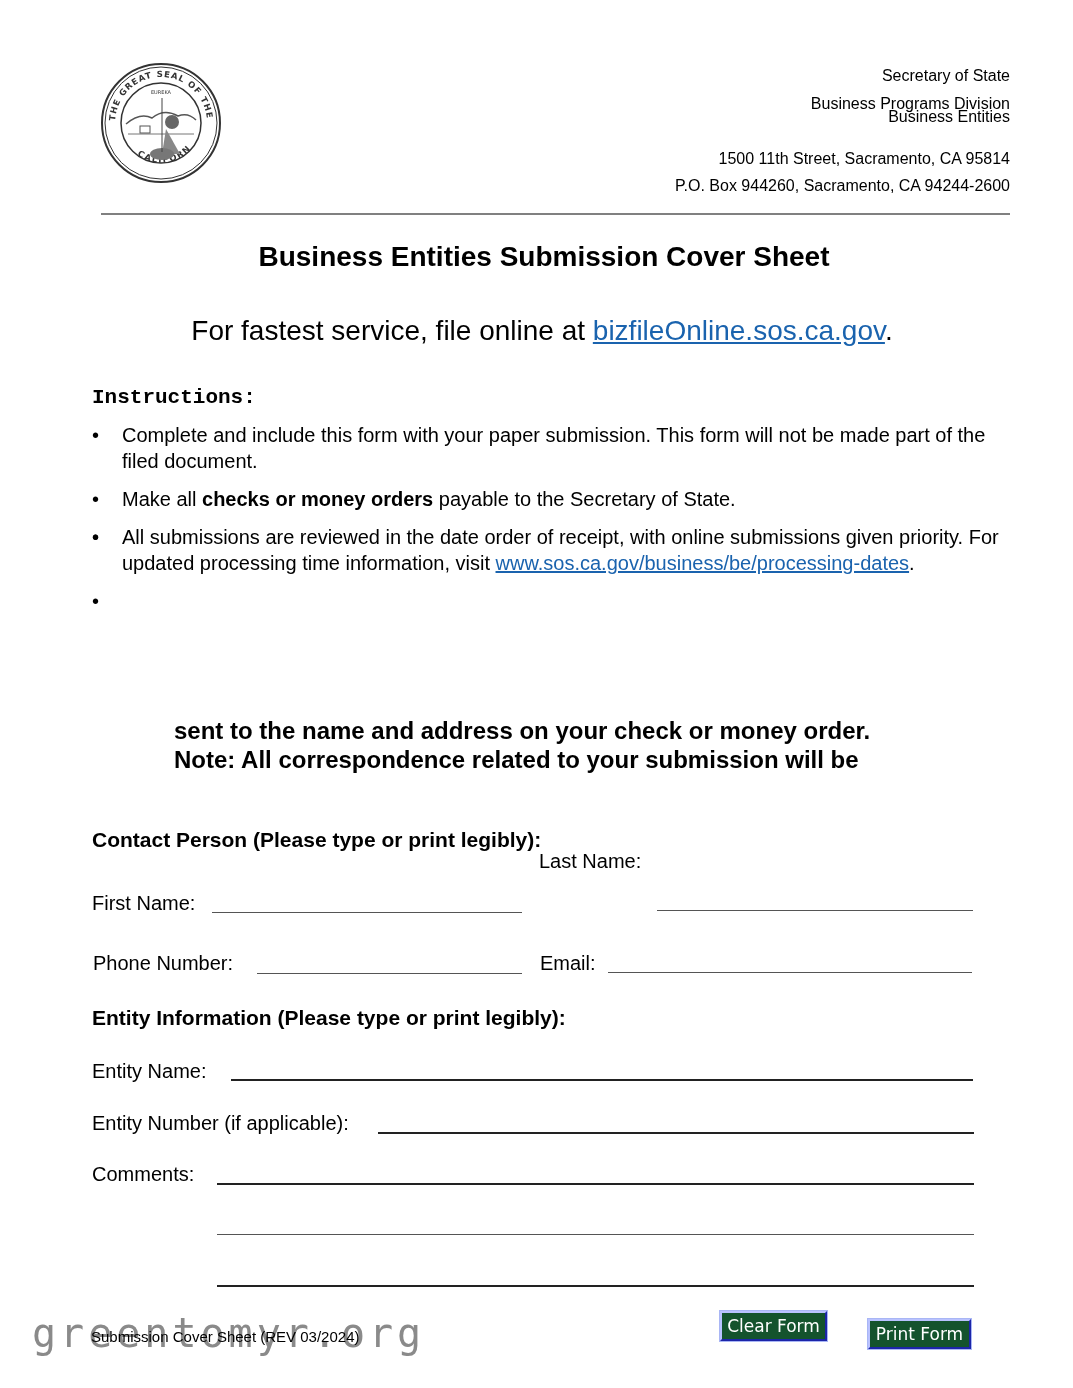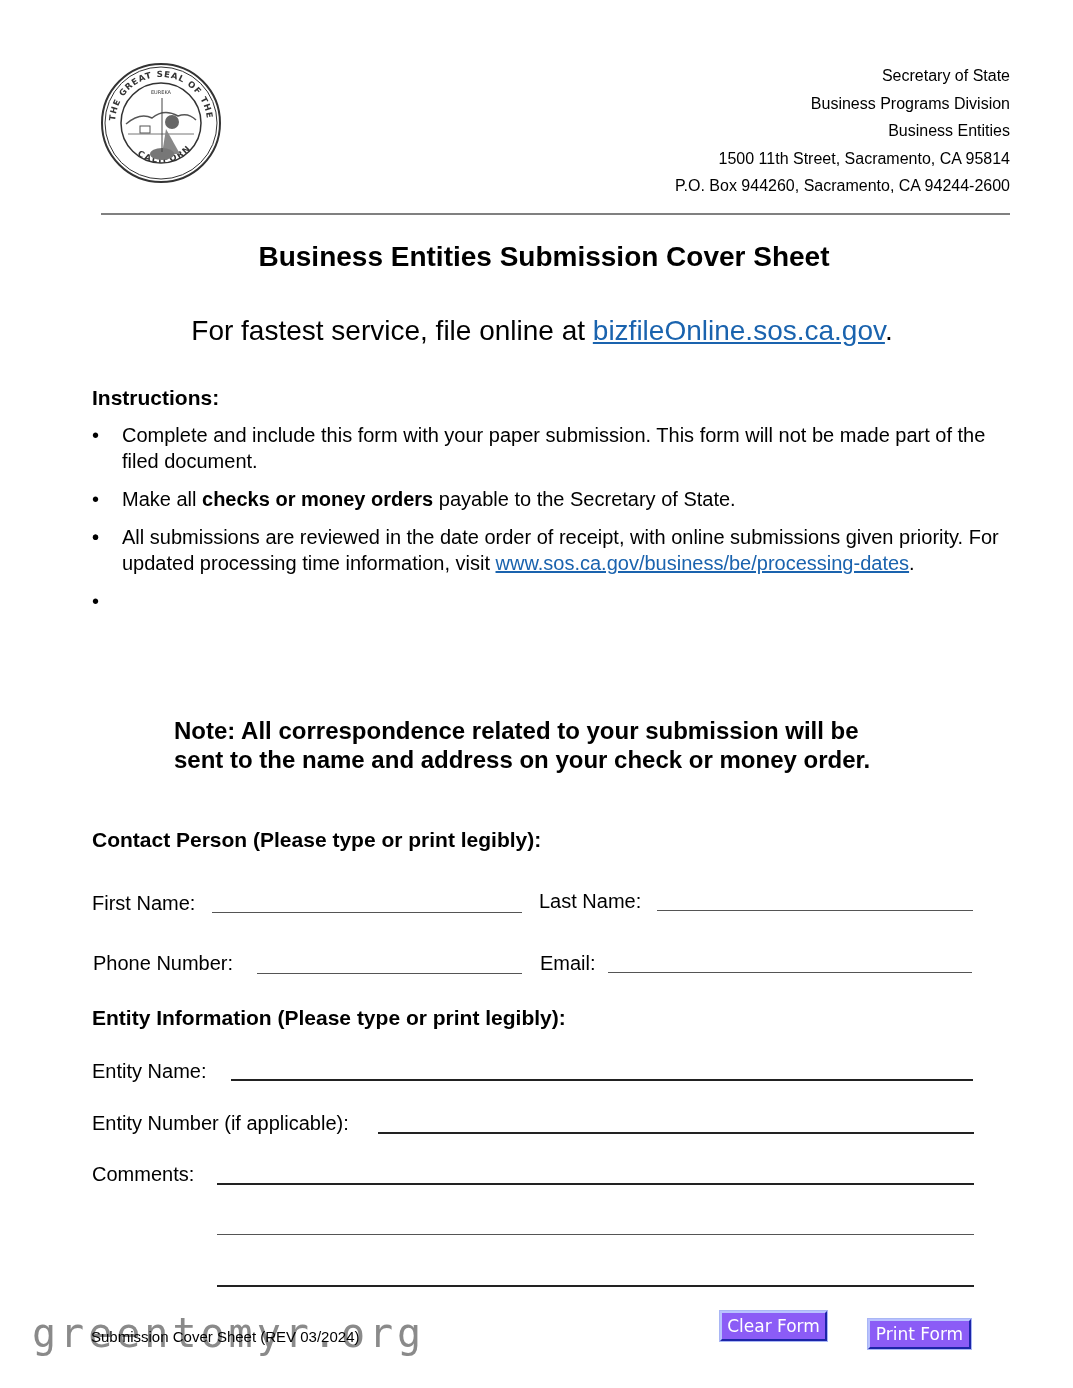--- a/index.html
+++ b/index.html
@@ -7,33 +7,33 @@
     width: 1073px; height: 1388px; position: relative; overflow: hidden;
     font-family: "Liberation Sans", sans-serif; color: #000;
   }
   .abs { position: absolute; }
   .seal { left: 100px; top: 62px; width: 122px; height: 122px; }
   .hdr { right: 63px; text-align: right; font-size: 16px; line-height: 27.5px; white-space: nowrap; }
   .rule { left: 101px; top: 213px; width: 909px; height: 0; border-top: 2px solid #808080; }
   .title { left: 0; width: 1088px; top: 241px; text-align: center; font-weight: bold; font-size: 28px; }
   .tagline { left: 0; width: 1084px; top: 315px; text-align: center; font-size: 28px; }
   a.link { color: #1a63ae; text-decoration: underline; }
-  .instr-h { left: 92px; top: 386px; font-weight: bold; font-size: 21px; }
+  .instr-h { left: 92px; top: 386px; font-weight: bold; font-size: 21px; font-family: Liberation Mono, monospace; }
   ul.instr { position: absolute; left: 92px; top: 422px; width: 930px; margin: 0; padding: 0; list-style: none; font-size: 20px; line-height: 26px; }
   ul.instr li { position: relative; padding-left: 30px; margin-bottom: 12px; }
   ul.instr li .bullet { position: absolute; left: 0; top: 0; }
   .note { left: 174px; top: 716px; font-weight: bold; font-size: 24px; line-height: 29px; }
   .sec-h { left: 92px; font-weight: bold; font-size: 21px; }
   .lbl { font-size: 20px; }
   .line { height: 0; border-top: 1.5px solid #555; }
   .line.dark { border-top: 2px solid #222; }
   .field-input { position: absolute; border: none; background: transparent; outline: none; font-family: "Liberation Sans", sans-serif; font-size: 18px; padding: 0 4px; }
   .btn {
     position: absolute; top: 1311px; height: 30px;
-    background: #8b5cf6; color: #fff; font-family: "DejaVu Sans", sans-serif; font-size: 17px;
+    background: #14532d; color: #fff; font-family: "DejaVu Sans", sans-serif; font-size: 17px;
     border: 2px solid; border-color: #b9c2ff #1c25a8 #1c25a8 #b9c2ff;
     box-shadow: 0 0 0 1px #a9b6f5; box-sizing: border-box; line-height: 26px; text-align: center; cursor: pointer; padding: 0;
   }
   .watermark { left: 32px; top: 1310px; font-family: "DejaVu Sans Mono", monospace; font-size: 40px; color: #8a8a8a; letter-spacing: 4px; }
   .footer { left: 91px; top: 1328px; font-size: 15px; color: #000; }
 </style>
 </head>
 <body>
 
 <div class="abs seal">
@@ -57,21 +57,21 @@
     <circle cx="72" cy="60" r="7" fill="#666"></circle>
     <path d="M 66 67 L 80 92 L 62 92 Z" fill="#888"></path>
     <ellipse cx="62" cy="92" rx="12" ry="6" fill="#777"></ellipse>
     <rect x="40" y="64" width="10" height="7" fill="none" stroke="#555"></rect>
     <line x1="62" y1="36" x2="62" y2="90" stroke="#444" stroke-width="1"></line>
   </svg>
 </div>
 
 <div class="abs hdr b" style="top:62px;">Secretary of State</div>
 <div class="abs hdr b" style="top:89.5px;">Business Programs Division</div>
-<div class="abs hdr" style="top:117px;">Business Entities</div>
+<div class="abs hdr" style="top:103px;">Business Entities</div>
 <div class="abs hdr" style="top:144.5px;">1500 11th Street, Sacramento, CA 95814</div>
 <div class="abs hdr" style="top:172px;">P.O. Box 944260, Sacramento, CA 94244-2600</div>
 
 <div class="abs rule"></div>
 
 <div class="abs title">Business Entities Submission Cover Sheet</div>
 
 <div class="abs tagline">
   <span>For fastest service, file online at </span><a class="link" href="#">bizfileOnline.sos.ca.gov</a><span>.</span>
 </div>
@@ -93,31 +93,31 @@
   <li>
     <span class="bullet">•</span>
     <span>All submissions are reviewed in the date order of receipt, with online submissions given priority. For updated processing time information, visit </span><a class="link" href="#">www.sos.ca.gov/business/be/processing-dates</a><span>.</span>
   </li>
   <li>
     <span class="bullet">•</span>
   </li>
 </ul>
 
 <div class="abs note">
+  <div>sent to the name and address on your check or money order.</div>
   <div>Note: All correspondence related to your submission will be</div>
-  <div>sent to the name and address on your check or money order.</div>
 </div>
 
 <div class="abs sec-h" style="top:828px;">Contact Person (Please type or print legibly):</div>
 
 <div class="abs lbl" style="left:92px; top:892px;">First Name:</div>
 <input class="field-input" style="left: 212px; top: 891px; width: 310px; height: 22px;" value="">
 <div class="abs line" style="left:212px; top:912px; width:310px;"></div>
 
-<div class="abs lbl" style="left:539px; top:890px;">Last Name:</div>
+<div class="abs lbl" style="left:539px; top:850px;">Last Name:</div>
 <input class="field-input" style="left: 657px; top: 889px; width: 316px; height: 22px;" value="">
 <div class="abs line" style="left:657px; top:910px; width:316px;"></div>
 
 <div class="abs lbl" style="left:93px; top:952px;">Phone Number:</div>
 <input class="field-input" style="left: 257px; top: 952px; width: 265px; height: 22px;" value="">
 <div class="abs line" style="left:257px; top:973px; width:265px;"></div>
 
 <div class="abs lbl" style="left:540px; top:952px;">Email:</div>
 <input class="field-input" style="left: 608px; top: 951px; width: 364px; height: 22px;" value="">
 <div class="abs line" style="left:608px; top:972px; width:364px;"></div>

